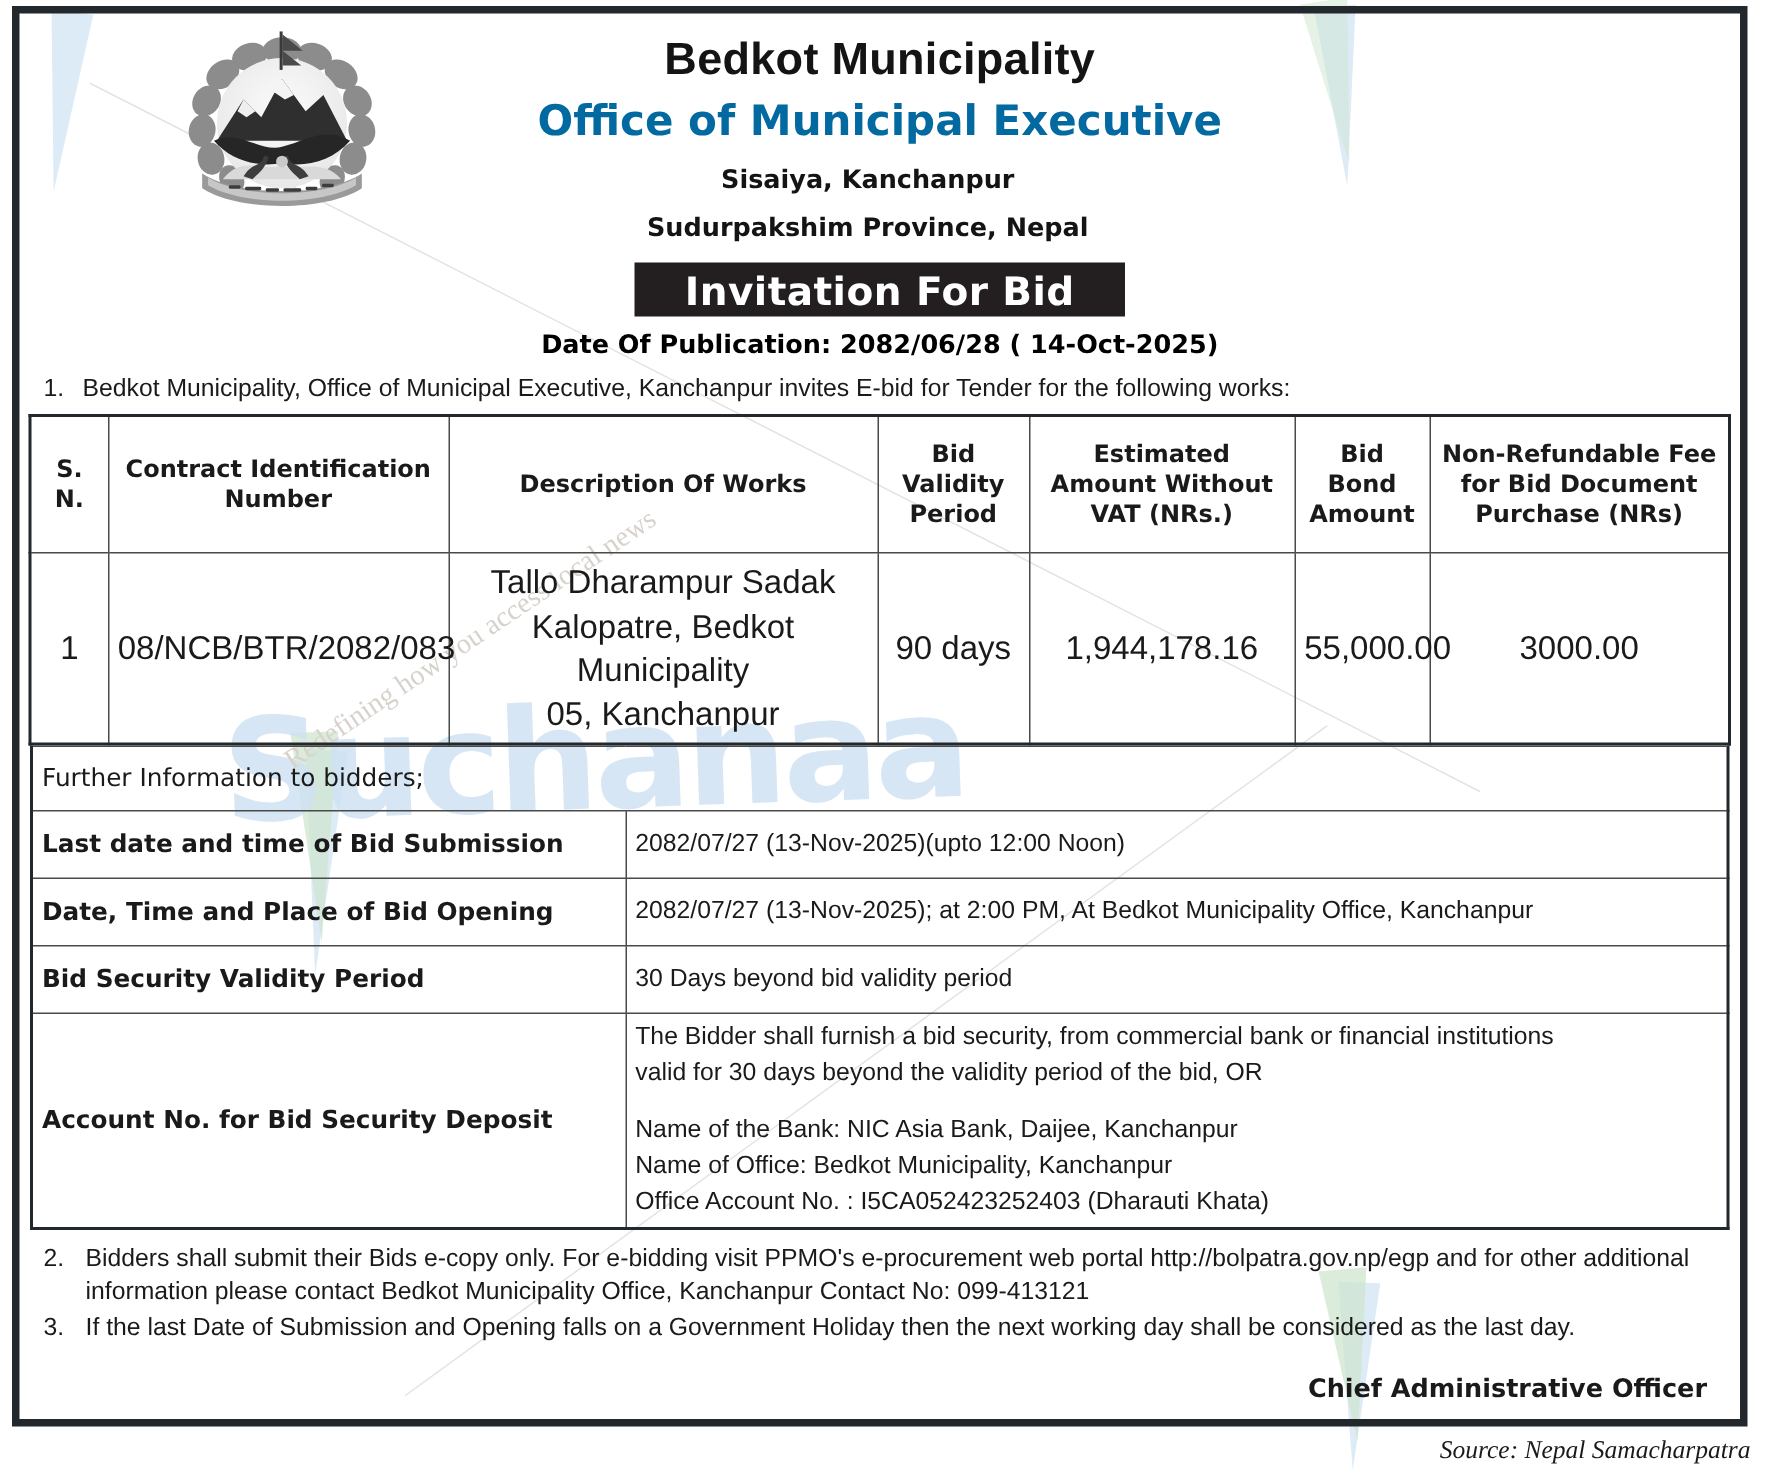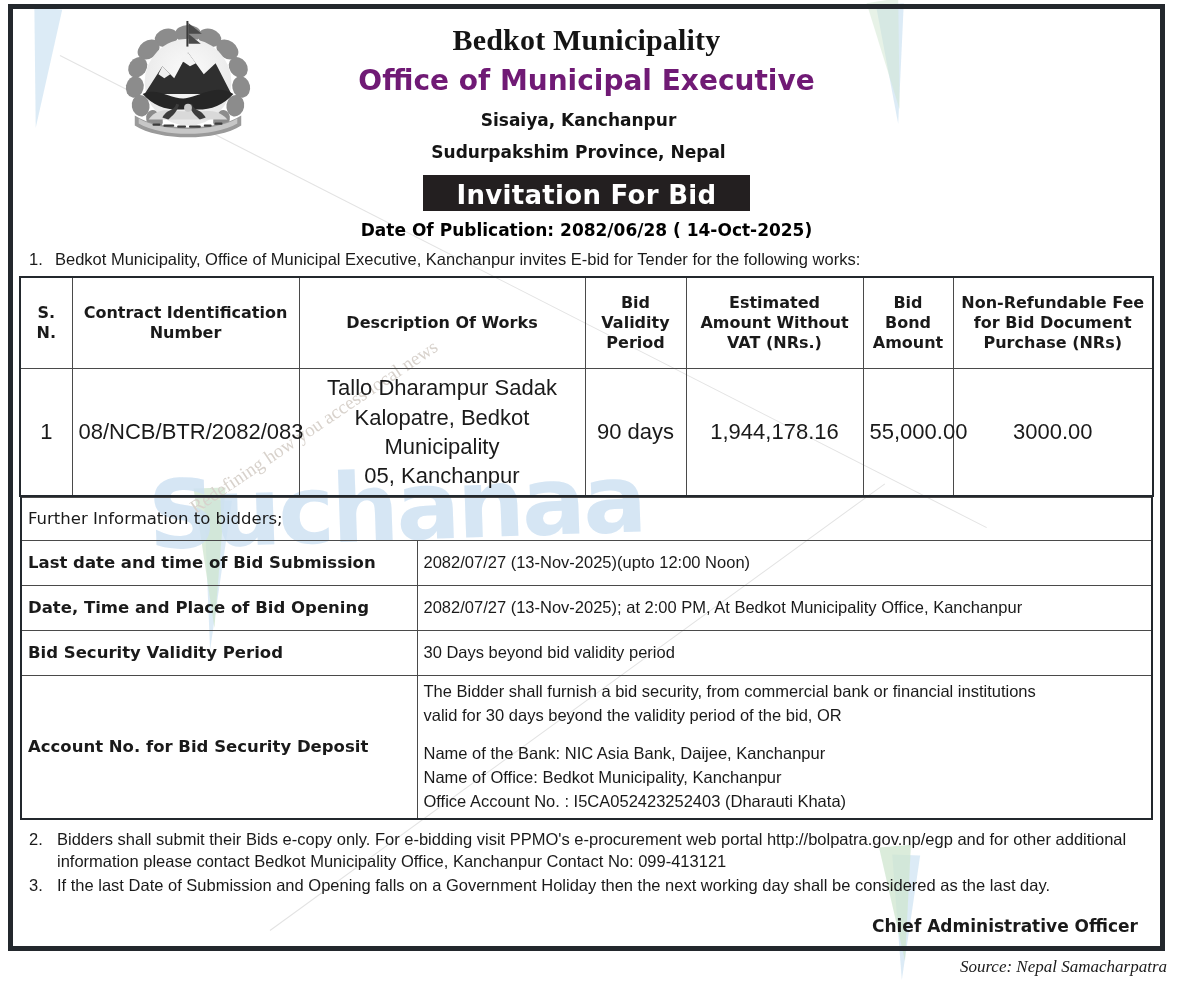--- a/index.html
+++ b/index.html
@@ -104,35 +104,35 @@
     padding-top: 6px;
   }
   .emblem {
     position: absolute;
     left: 106px;
     top: 8px;
     width: 138px;
     height: 140px;
   }
   .org-title {
-    font-family: Liberation Serif, serif;
+    font-family: Liberation Sans, sans-serif;
     font-weight: 700;
     font-size: 30px;
     line-height: 1.28;
     letter-spacing: .2px;
     margin: 6px 0 0 0;
     color: #141414;
   }
   .org-sub {
     font-family: "DejaVu Sans", sans-serif;
     font-weight: 700;
     font-size: 28px;
     line-height: 1.3;
     margin: 4px 0 0 0;
-    color: #701a75;
+    color: #0369a1;
   }
   .org-line {
     font-family: "DejaVu Sans", sans-serif;
     font-weight: 700;
     font-size: 17px;
     line-height: 1.45;
     margin: 8px 16px 0 0;
     color: #141414;
   }
   .banner-wrap {

